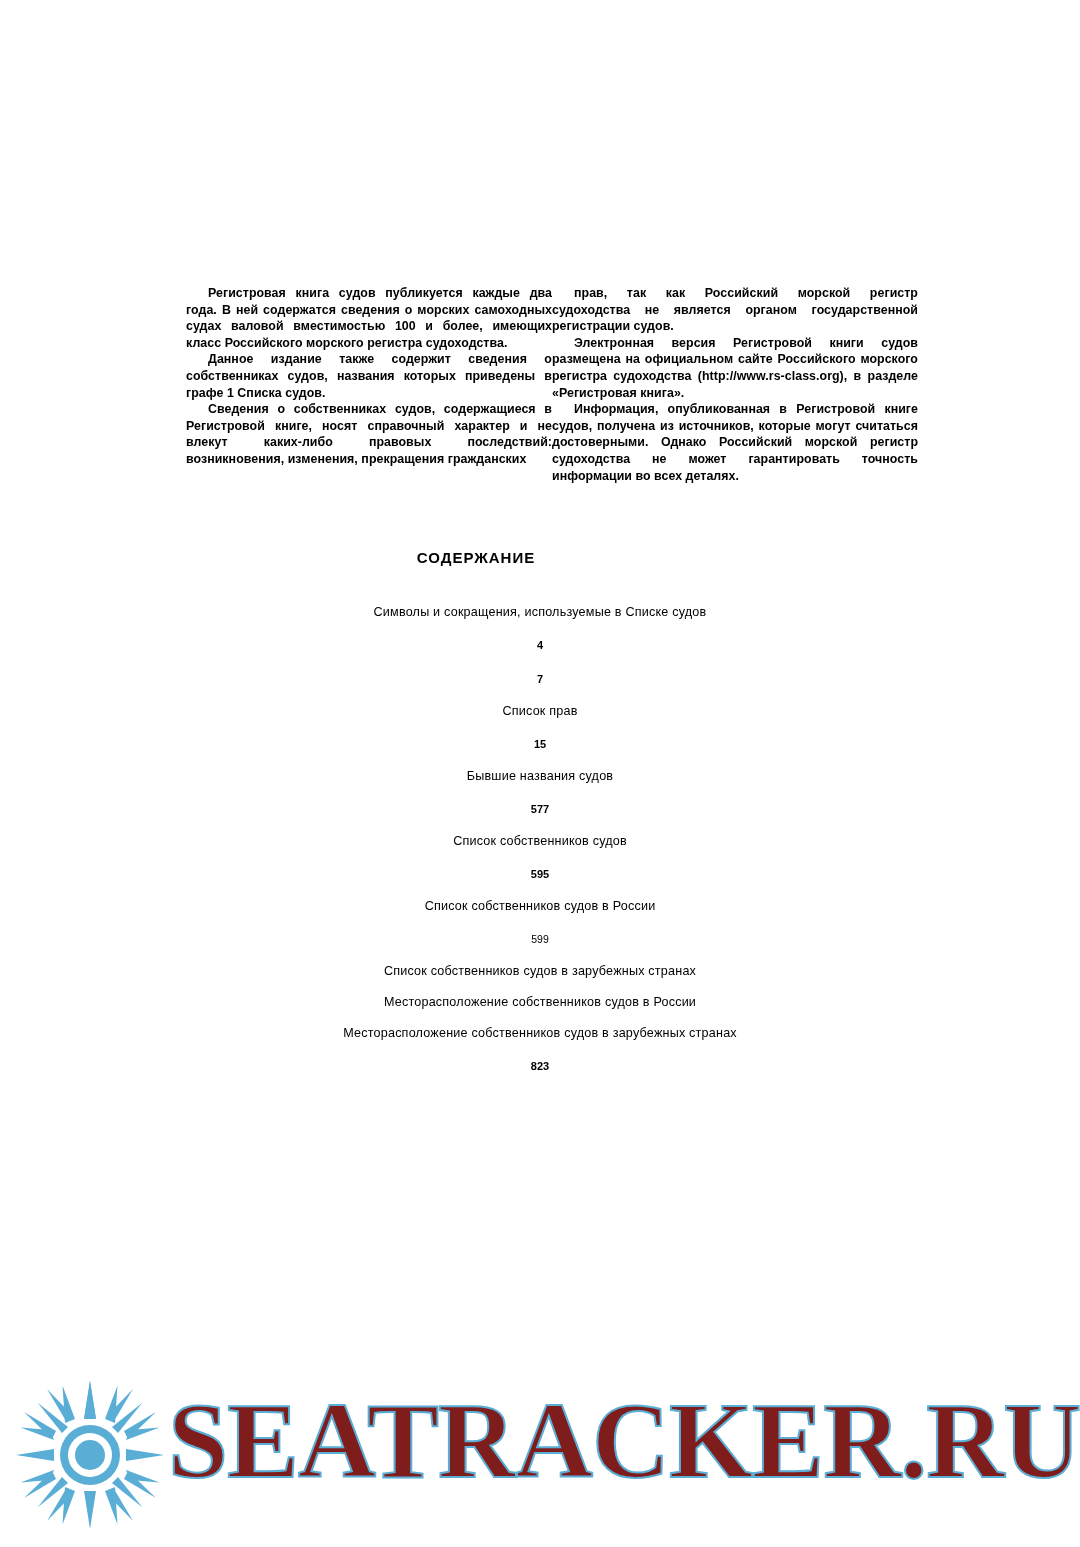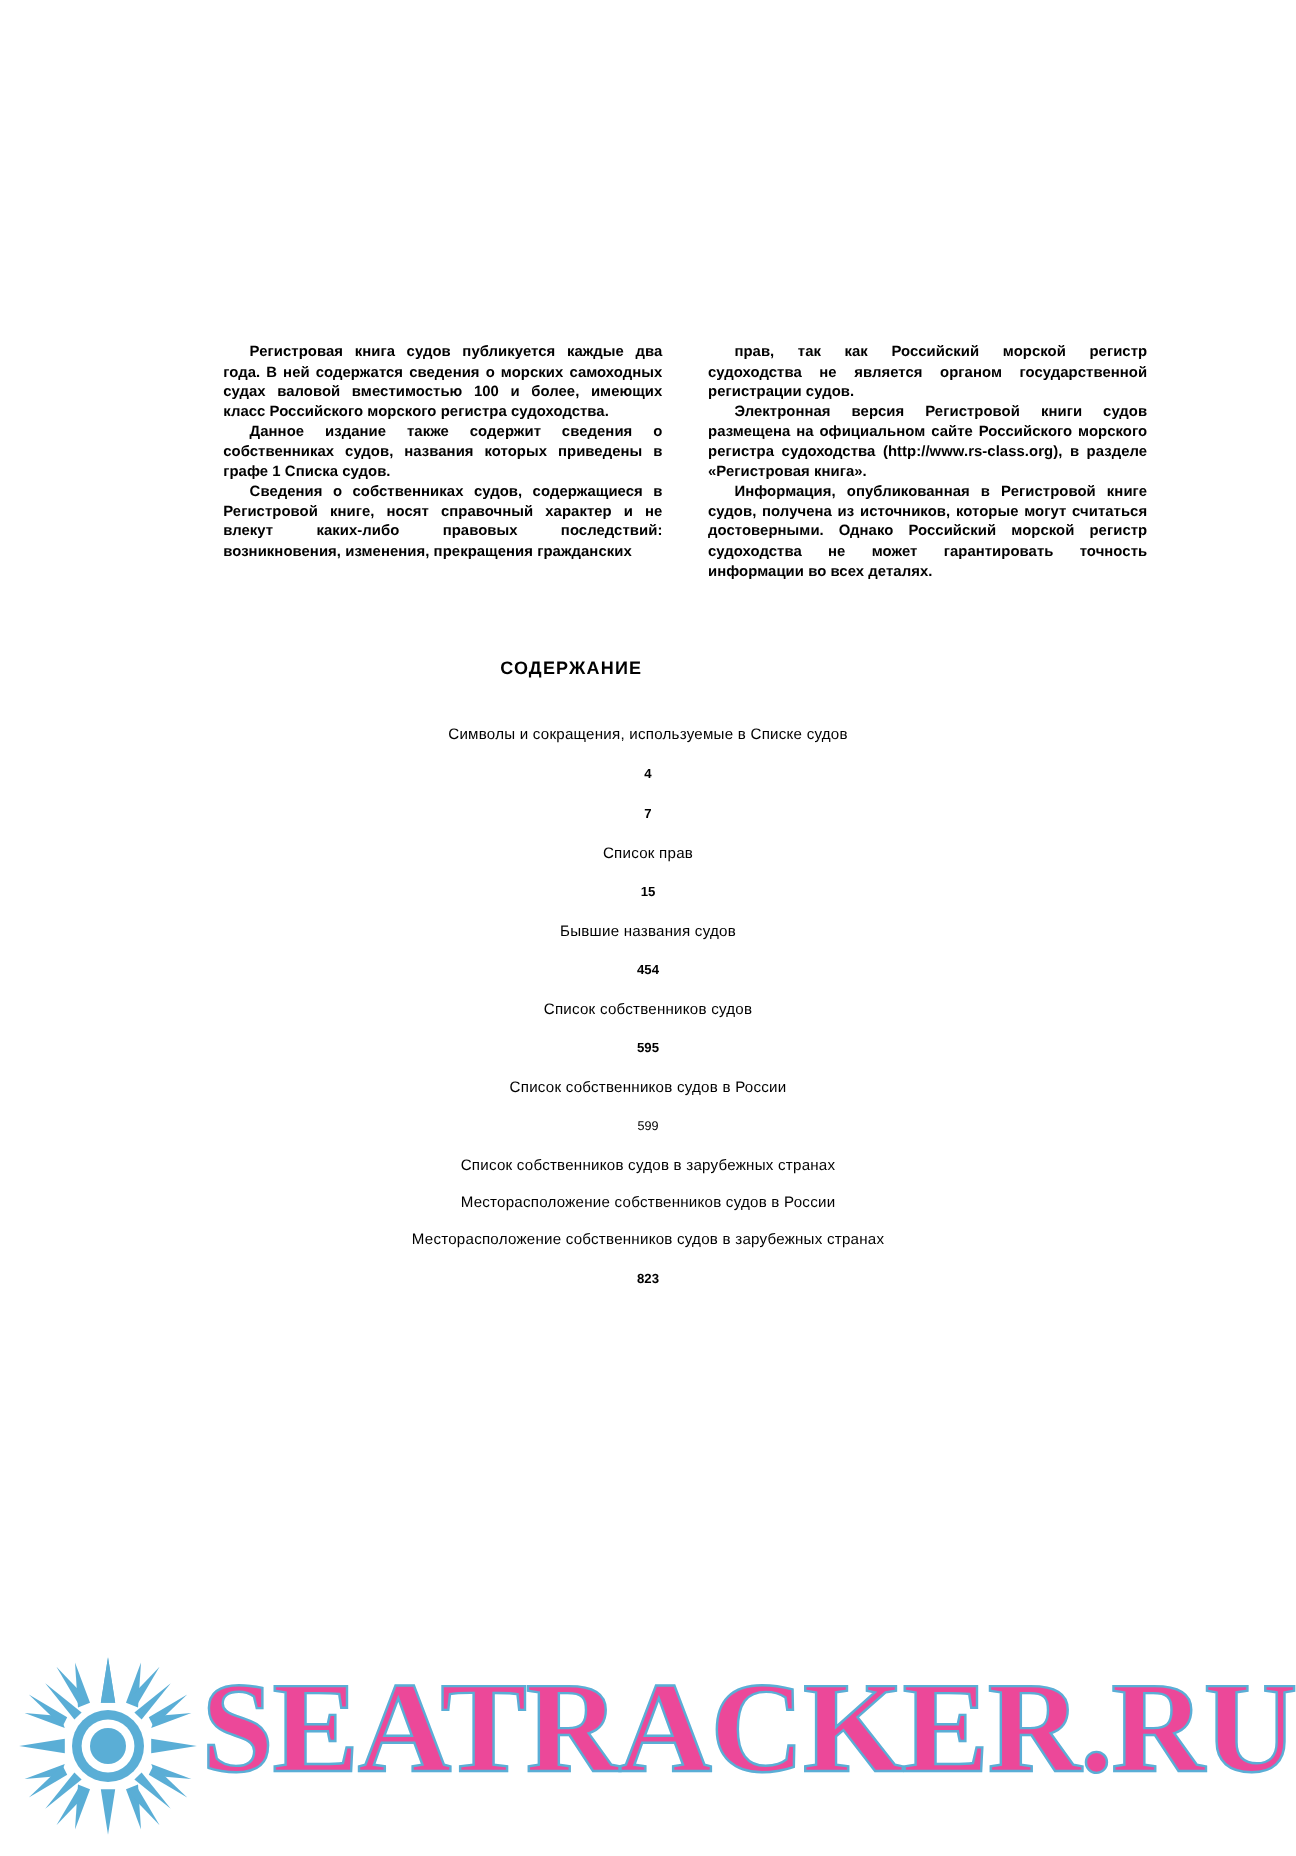--- a/index.html
+++ b/index.html
@@ -16,21 +16,20 @@
     overflow: hidden;
   }
 
   
   #intro {
     position: absolute;
     left: 186px;
     top: 285px;
     width: 770px;
     display: flex;
-    gap: 38px;
   }
   .intro-col {
     width: 366px;
   }
   .intro-col p {
     margin: 0;
     font-size: 12.4px;
     font-weight: bold;
     line-height: 16.6px;
     text-align: justify;
@@ -93,21 +92,21 @@
     height: 152px;
   }
   #wm-text {
     position: absolute;
     left: 168px;
     top: 18px;
     font-family: "Liberation Serif", serif;
     font-weight: bold;
     font-size: 108px;
     line-height: 112px;
-    color: #ec4899;
+    color: #7f1d1d;
     -webkit-text-stroke: 2px #5aaed6;
     letter-spacing: -1px;
     white-space: nowrap;
   }
 </style>
 </head>
 <body>
 
 <div id="intro">
   <div class="intro-col">
@@ -135,21 +134,21 @@
     <div class="toc-page">7</div>
   </div>
 
   <div class="toc-entry">
     <div class="toc-title">Список прав</div>
     <div class="toc-page">15</div>
   </div>
 
   <div class="toc-entry">
     <div class="toc-title">Бывшие названия судов</div>
-    <div class="toc-page">454</div>
+    <div class="toc-page">577</div>
   </div>
 
   <div class="toc-entry">
     <div class="toc-title">Список собственников судов</div>
     <div class="toc-page">595</div>
   </div>
 
   <div class="toc-entry">
     <div class="toc-title">Список собственников судов в России</div>
     <div class="toc-page thin">599</div>

